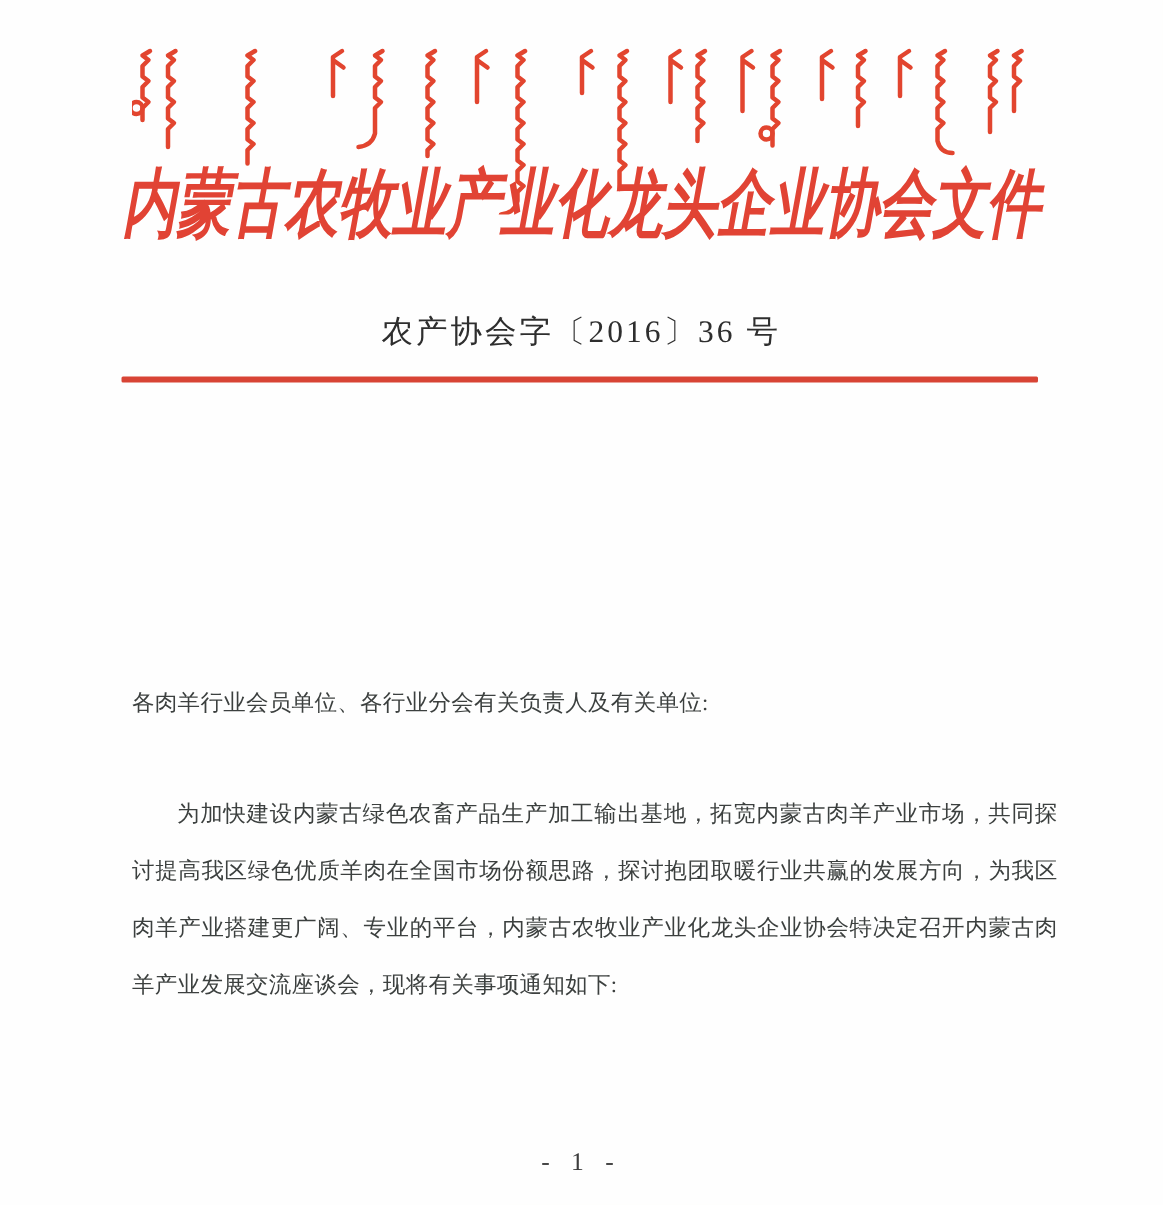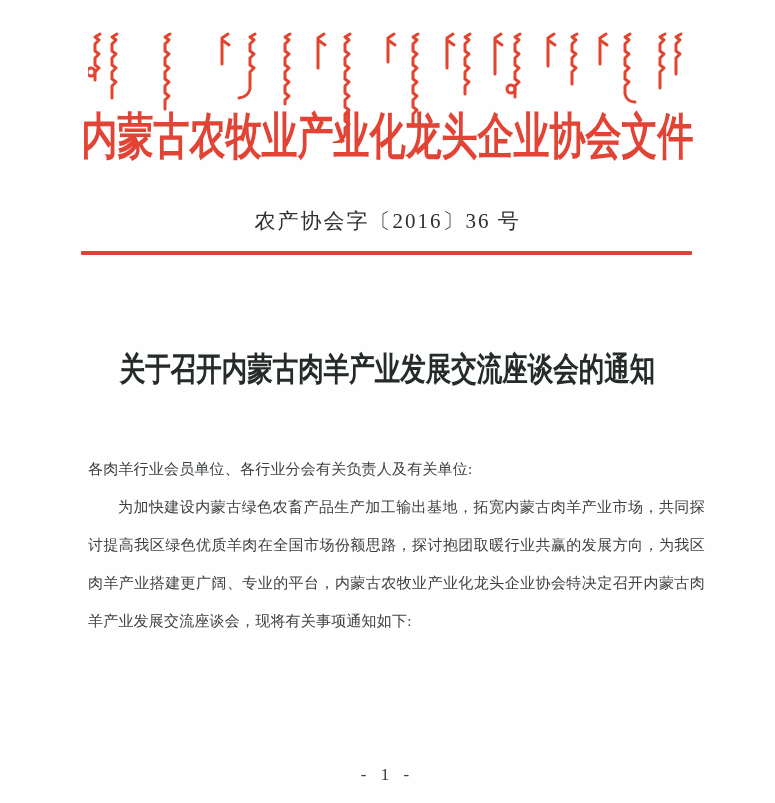--- a/index.html
+++ b/index.html
@@ -20,20 +20,21 @@
     width:600px;height:115px;
   }
   .org-title{
     position:absolute;left:0;top:110px;width:775px;
     text-align:center;
     font-size:36px;font-weight:bold;
     color:var(--accent-red,#e14334);
     letter-spacing:0px;
     line-height:40px;
     white-space:nowrap;
+    font-style:italic;
   }
   .org-title .stretch{
     display:inline-block;
     transform:scaleY(1.38);
     transform-origin:50% 10%;
   }
   .doc-number{
     position:absolute;left:0;top:206px;width:775px;
     text-align:center;
     font-size:21px;
@@ -65,21 +66,21 @@
     position:absolute;left:88px;top:450px;
     width:617px;
     font-size:15px;
     line-height:38px;
     color:#3c403f;
     letter-spacing:0.2px;
     text-align:justify;
     text-justify:inter-character;
   }
   .body-text p{margin:0;}
-  .body-text p.indent{text-indent:2em;}
+  .body-text p.indent{text-indent:2em;margin-top:36px;}
   
   .page-number{
     position:absolute;left:0;top:763px;width:775px;
     text-align:center;
     font-size:17px;
     color:#3d3d3d;
     letter-spacing:5px;
     line-height:24px;
   }
 </style>
@@ -116,23 +117,20 @@
   </svg>
 
   <div class="org-title">
     <span class="stretch">内蒙古农牧业产业化龙头企业协会文件</span>
   </div>
 
   <div class="doc-number">农产协会字〔2016〕36 号</div>
 
   <div class="red-rule"></div>
 
-  <div class="notice-title">
-    <span class="stretch">关于召开内蒙古肉羊产业发展交流座谈会的通知</span>
-  </div>
 
   <div class="body-text">
     <p>各肉羊行业会员单位、各行业分会有关负责人及有关单位:</p>
     <p class="indent">为加快建设内蒙古绿色农畜产品生产加工输出基地，拓宽内蒙古肉羊产业市场，共同探讨提高我区绿色优质羊肉在全国市场份额思路，探讨抱团取暖行业共赢的发展方向，为我区肉羊产业搭建更广阔、专业的平台，内蒙古农牧业产业化龙头企业协会特决定召开内蒙古肉羊产业发展交流座谈会，现将有关事项通知如下:</p>
   </div>
 
   <div class="page-number">- 1 -</div>
 
 </div>
 

